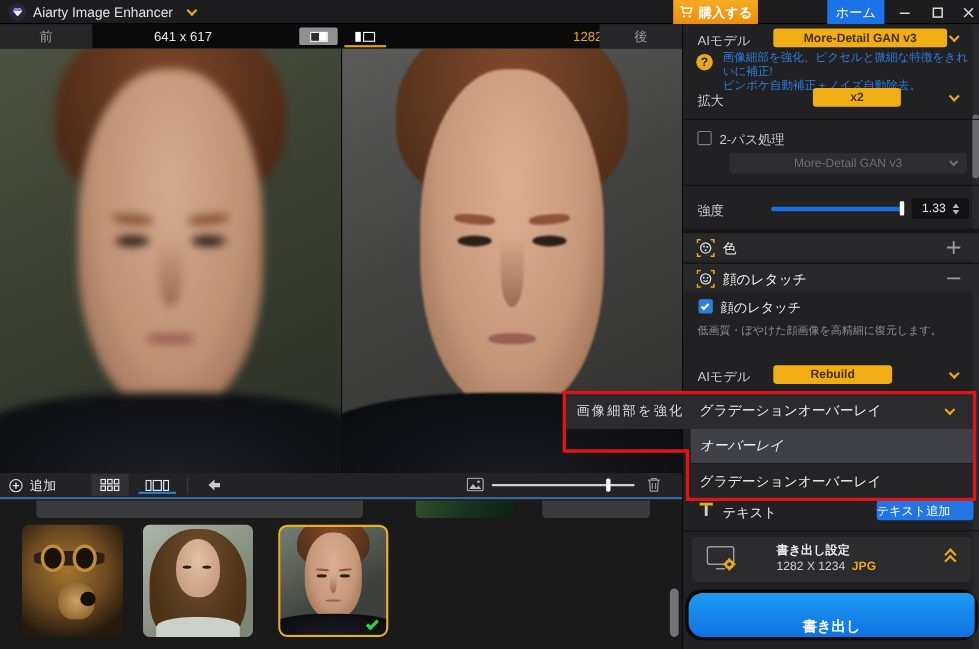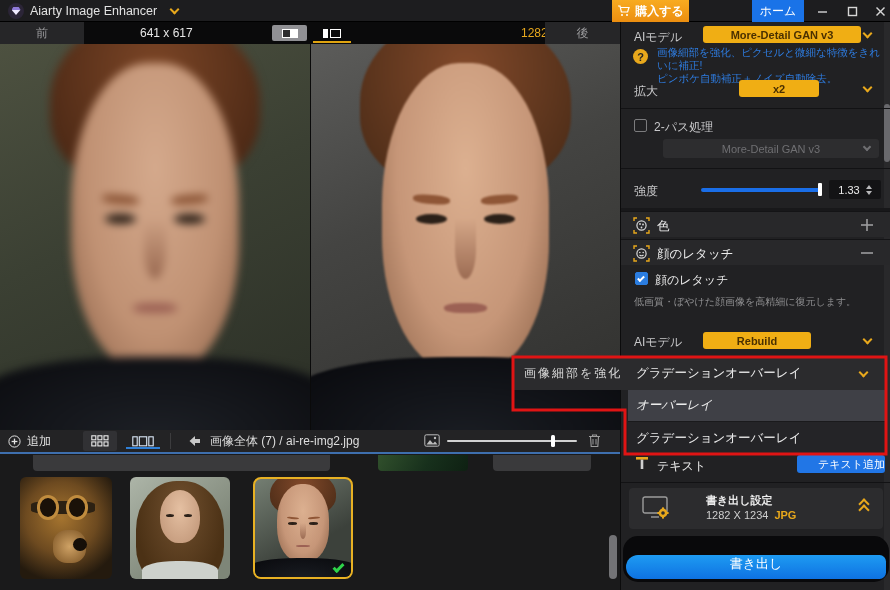--- a/index.html
+++ b/index.html
@@ -107,29 +107,29 @@
   .sec-head{position:absolute;left:0;width:270px;height:26px;background:#28282a;border-top:1px solid #141416;}
   .sec-title{position:absolute;left:36px;top:6px;font-size:12.5px;color:#ececec;}
   .plusminus{position:absolute;left:238px;top:5px;width:16px;height:16px;}
   .plusminus svg{stroke:#9c9c9e;stroke-width:1.6;}
   .desc{position:absolute;left:13px;width:246px;font-size:10px;line-height:14px;color:#909092;}
   .sp-scrolltrack{position:absolute;left:263px;top:0;width:6px;height:568px;background:#29292b;}
   .sp-scrollthumb{position:absolute;left:263px;top:82px;width:6px;height:58px;background:#69696d;border-radius:3px;}
 
   
   .texticon{position:absolute;left:14px;top:434px;width:14px;height:14px;}
-  .textadd-btn{position:absolute;left:176px;top:433px;width:88px;height:18px;background:#2176e6;border-radius:3px;color:#fff;font-size:11px;display:flex;align-items:center;justify-content:flex-end;cursor:pointer;}
+  .textadd-btn{position:absolute;left:176px;top:433px;width:88px;height:18px;background:#2176e6;border-radius:3px;color:#fff;font-size:11px;display:flex;align-items:center;justify-content:flex-start;cursor:pointer;}
   .export-card{position:absolute;left:8px;top:466px;width:254px;height:41px;background:#2c2c2e;border-radius:4px;}
   .export-title{position:absolute;left:77px;top:5px;font-size:11px;font-weight:bold;color:#ececec;}
   .export-size{position:absolute;left:77px;top:21px;font-size:11px;color:#cfcfcf;}
   .export-size b{color:#e8a81c;font-weight:bold;margin-left:6px;}
   .dblchev{position:absolute;left:228px;top:10px;width:16px;height:20px;}
   .dblchev i{position:absolute;left:3px;width:8px;height:8px;border-left:2.5px solid #e8a81c;border-top:2.5px solid #e8a81c;transform:rotate(45deg);}
   .btnrow{position:absolute;left:2px;top:514px;width:266px;height:46px;background:#09090b;border-radius:15px;display:flex;gap:3px;padding:3px;}
-  .btn-export{flex:1;border-radius:13px 7px 7px 13px;background:linear-gradient(180deg,#1e9bf2,#0e72e2);color:#fff;font-size:13px;font-weight:normal;display:flex;align-items:flex-start;justify-content:center;cursor:pointer;margin-top:16px;}
+  .btn-export{flex:1;border-radius:13px 7px 7px 13px;background:linear-gradient(180deg,#1e9bf2,#0e72e2);color:#fff;font-size:13px;font-weight:bold;display:flex;align-items:flex-end;justify-content:center;cursor:pointer;}
   .btn-batch{flex:1;border-radius:7px 13px 13px 7px;background:linear-gradient(180deg,#5a50e8,#3d34cf);color:#fff;font-size:13px;font-weight:bold;display:flex;align-items:center;justify-content:center;cursor:pointer;}
 
   
   .blend-row{position:absolute;left:513px;top:357px;width:373px;height:33px;background:#2b2b2d;display:flex;align-items:center;}
   .blend-label{position:absolute;left:11px;font-size:12px;letter-spacing:2px;color:#dcdcdc;}
   .blend-value{position:absolute;left:123px;font-size:12.5px;color:#ececec;}
   .blend-chev{position:absolute;left:347px;top:12px;}
   .dd-options{position:absolute;left:628px;top:390px;width:258px;}
   .dd-opt{height:32px;font-size:12.5px;color:#ececec;display:flex;align-items:center;padding-left:8px;cursor:pointer;}
   .dd-opt.first{background:#3f4046;border-bottom:1px solid #1a1a1c;font-style:italic;}
@@ -259,21 +259,20 @@
           </g>
         </svg>
     </div>
     <div class="tb-list-underline"></div>
     <div class="tb-div"></div>
     <div class="tb-back">
       <svg class="icon-svg" width="13" height="12" viewBox="0 0 13 12">
           <path d="M7 1 L1.5 6 L7 11 V8 H12 V4 H7 Z" fill="#c8c8c8"></path>
         </svg>
     </div>
-    <div class="tb-crumb">画像全体 (7) /  ai-re-img2.jpg</div>
     <div class="tb-img">
       <svg class="icon-svg" width="16" height="13" viewBox="0 0 16 13">
           <rect x="0.8" y="0.8" width="14.4" height="11.4" rx="1.5" stroke="#bdbdbd" fill="none"></rect>
           <path d="M2.5 10.5 L6 6 L9 9.5 L11 7.5 L13.5 10.5 Z" fill="#bdbdbd"></path>
           <circle cx="11" cy="4" r="1.2" fill="#bdbdbd"></circle>
         </svg>
     </div>
     <div class="tb-slider"></div>
     <div class="tb-thumbk"></div>
     <div class="tb-trash">

